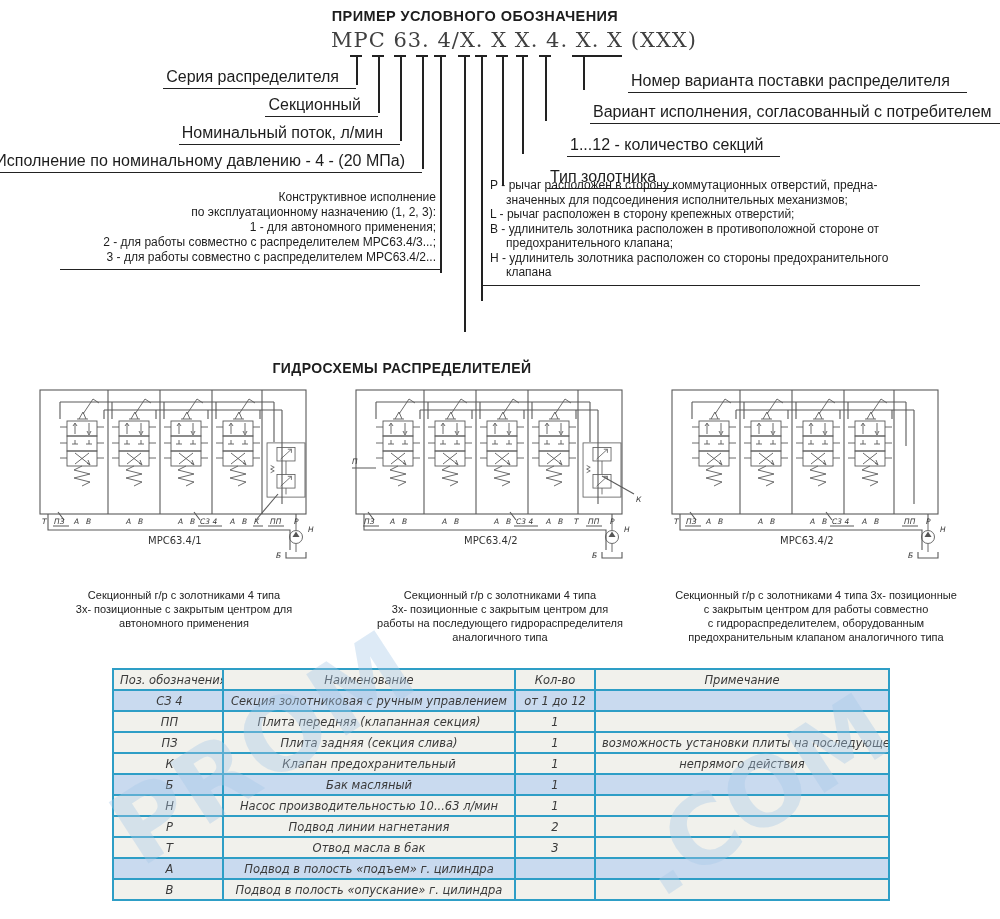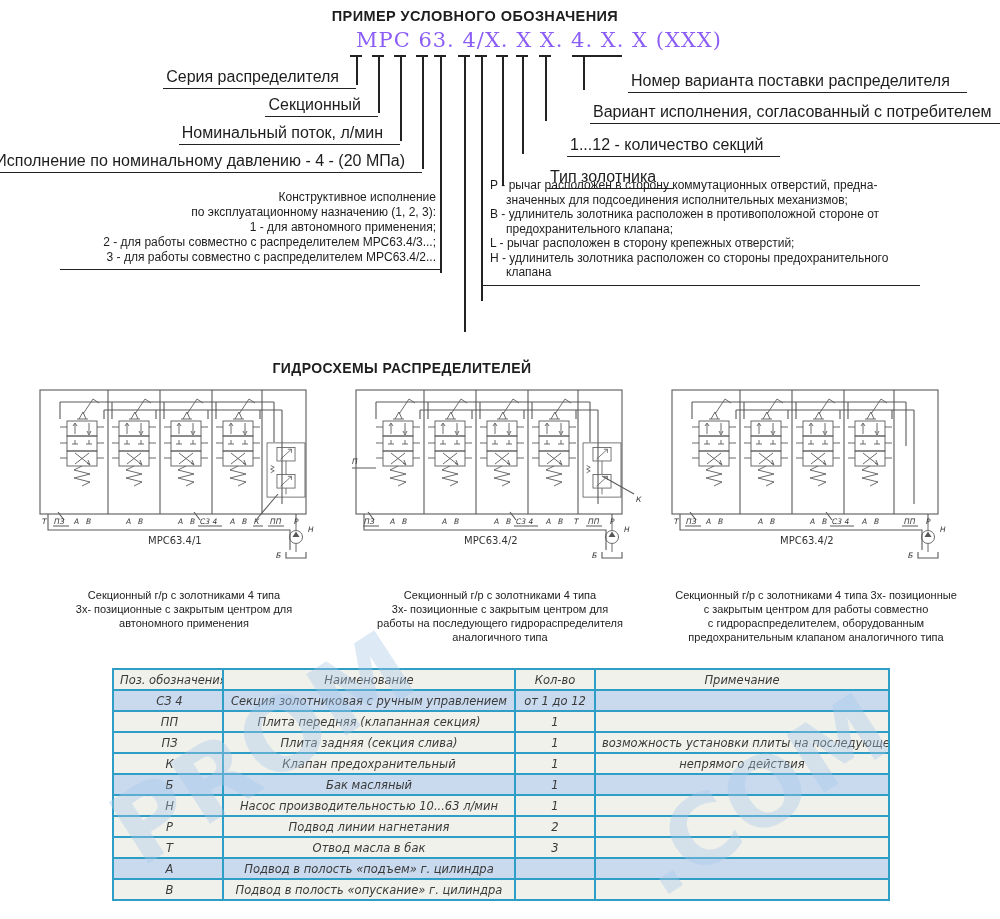--- a/index.html
+++ b/index.html
@@ -3,22 +3,22 @@
 <meta charset="utf-8">
 <style>
   html,body{margin:0;padding:0;background:#ffffff;}
   body{width:1000px;height:919px;position:relative;overflow:hidden;
        font-family:"Liberation Sans",sans-serif;color:#1d1d1d;}
 
   
   .top{position:absolute;left:0;top:0;width:1000px;height:348px;}
   .top-title{position:absolute;left:0;top:8px;width:950px;text-align:center;
              font-weight:bold;font-size:14.5px;letter-spacing:.4px;}
-  .code{position:absolute;left:356px;top:28px;font-family:"DejaVu Serif",serif;
-        font-size:21px;letter-spacing:1px;color:#8b5cf6;text-align:right;}
+  .code{position:absolute;left:331px;top:28px;font-family:"DejaVu Serif",serif;
+        font-size:21px;letter-spacing:1px;color:#404040;text-align:right;}
   .vl{position:absolute;width:1.5px;background:#222;}
   .cap{position:absolute;height:1.5px;background:#222;}
   .lbl{position:absolute;font-size:16px;white-space:nowrap;
        border-bottom:1.5px solid #222;padding:0 17px 2px 3px;}
   .lbl-l{text-align:right;}
   .lbl-r{text-align:right;margin-left:43px;}
   .blk{position:absolute;font-size:12px;line-height:15px;}
   .blk-l{text-align:right;white-space:pre-line;border-bottom:1.5px solid #222;
          padding:0 4px 4px 0;}
   .blk-r{border-bottom:1.5px solid #222;padding:2px 0 5px 8px;}
@@ -98,23 +98,23 @@
 2 - для работы совместно с распределителем МРС63.4/3...;
 3 - для работы совместно с распределителем МРС63.4/2...</div>
 
   <div class="lbl lbl-r" style="left:585px;top:72px">Номер варианта поставки распределителя</div>
   <div class="lbl lbl-r" style="left:547px;top:103px">Вариант исполнения, согласованный с потребителем</div>
   <div class="lbl lbl-r" style="left:524px;top:136px">1...12 - количество секций</div>
   <div class="lbl lbl-r" style="left:504px;top:168px">Тип золотника</div>
   <div class="blk blk-r" style="left:482px;top:176px;width:430px">
     <div class="hang">Р - рычаг расположен в сторону коммутационных отверстий, предна-
 значенных для подсоединения исполнительных механизмов;</div>
+    <div class="hang">L - рычаг расположен в сторону крепежных отверстий;</div>
     <div class="hang">В - удлинитель золотника расположен в противоположной стороне от
 предохранительного клапана;</div>
-    <div class="hang">L - рычаг расположен в сторону крепежных отверстий;</div>
     <div class="hang">Н - удлинитель золотника расположен со стороны предохранительного
 клапана</div>
   </div>
 </div>
 
 <svg width="0" height="0" style="position:absolute">
   <defs>
     <symbol id="sym-valve" viewBox="0 0 44 118">
       <g class="ln2">
         <path d="M17 25 H28 M19 25 L23 18 L26 25"></path>

